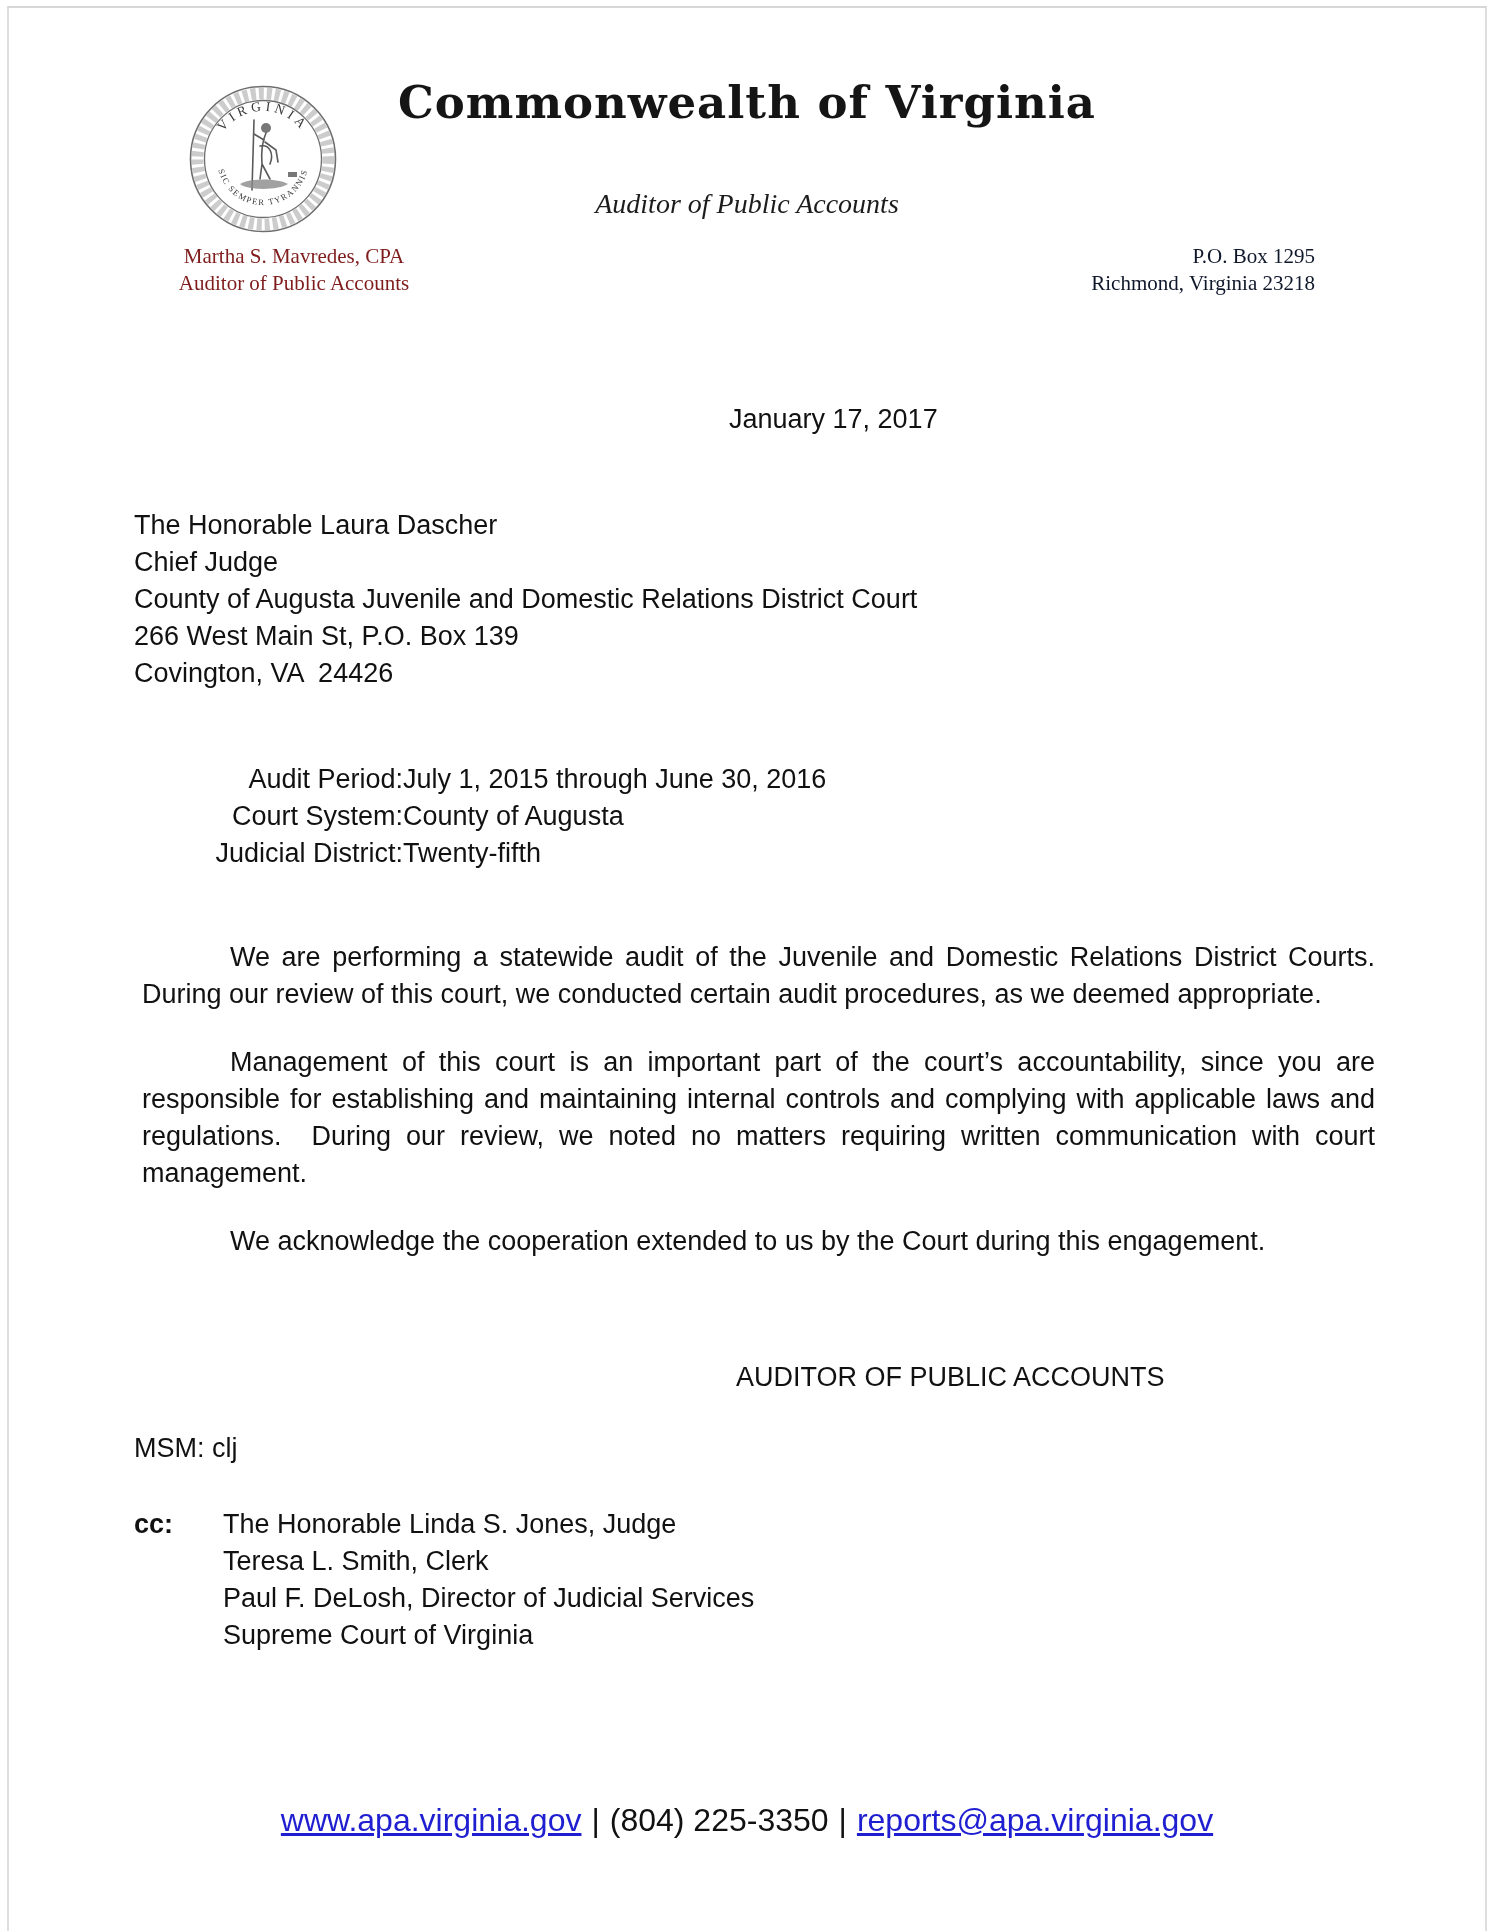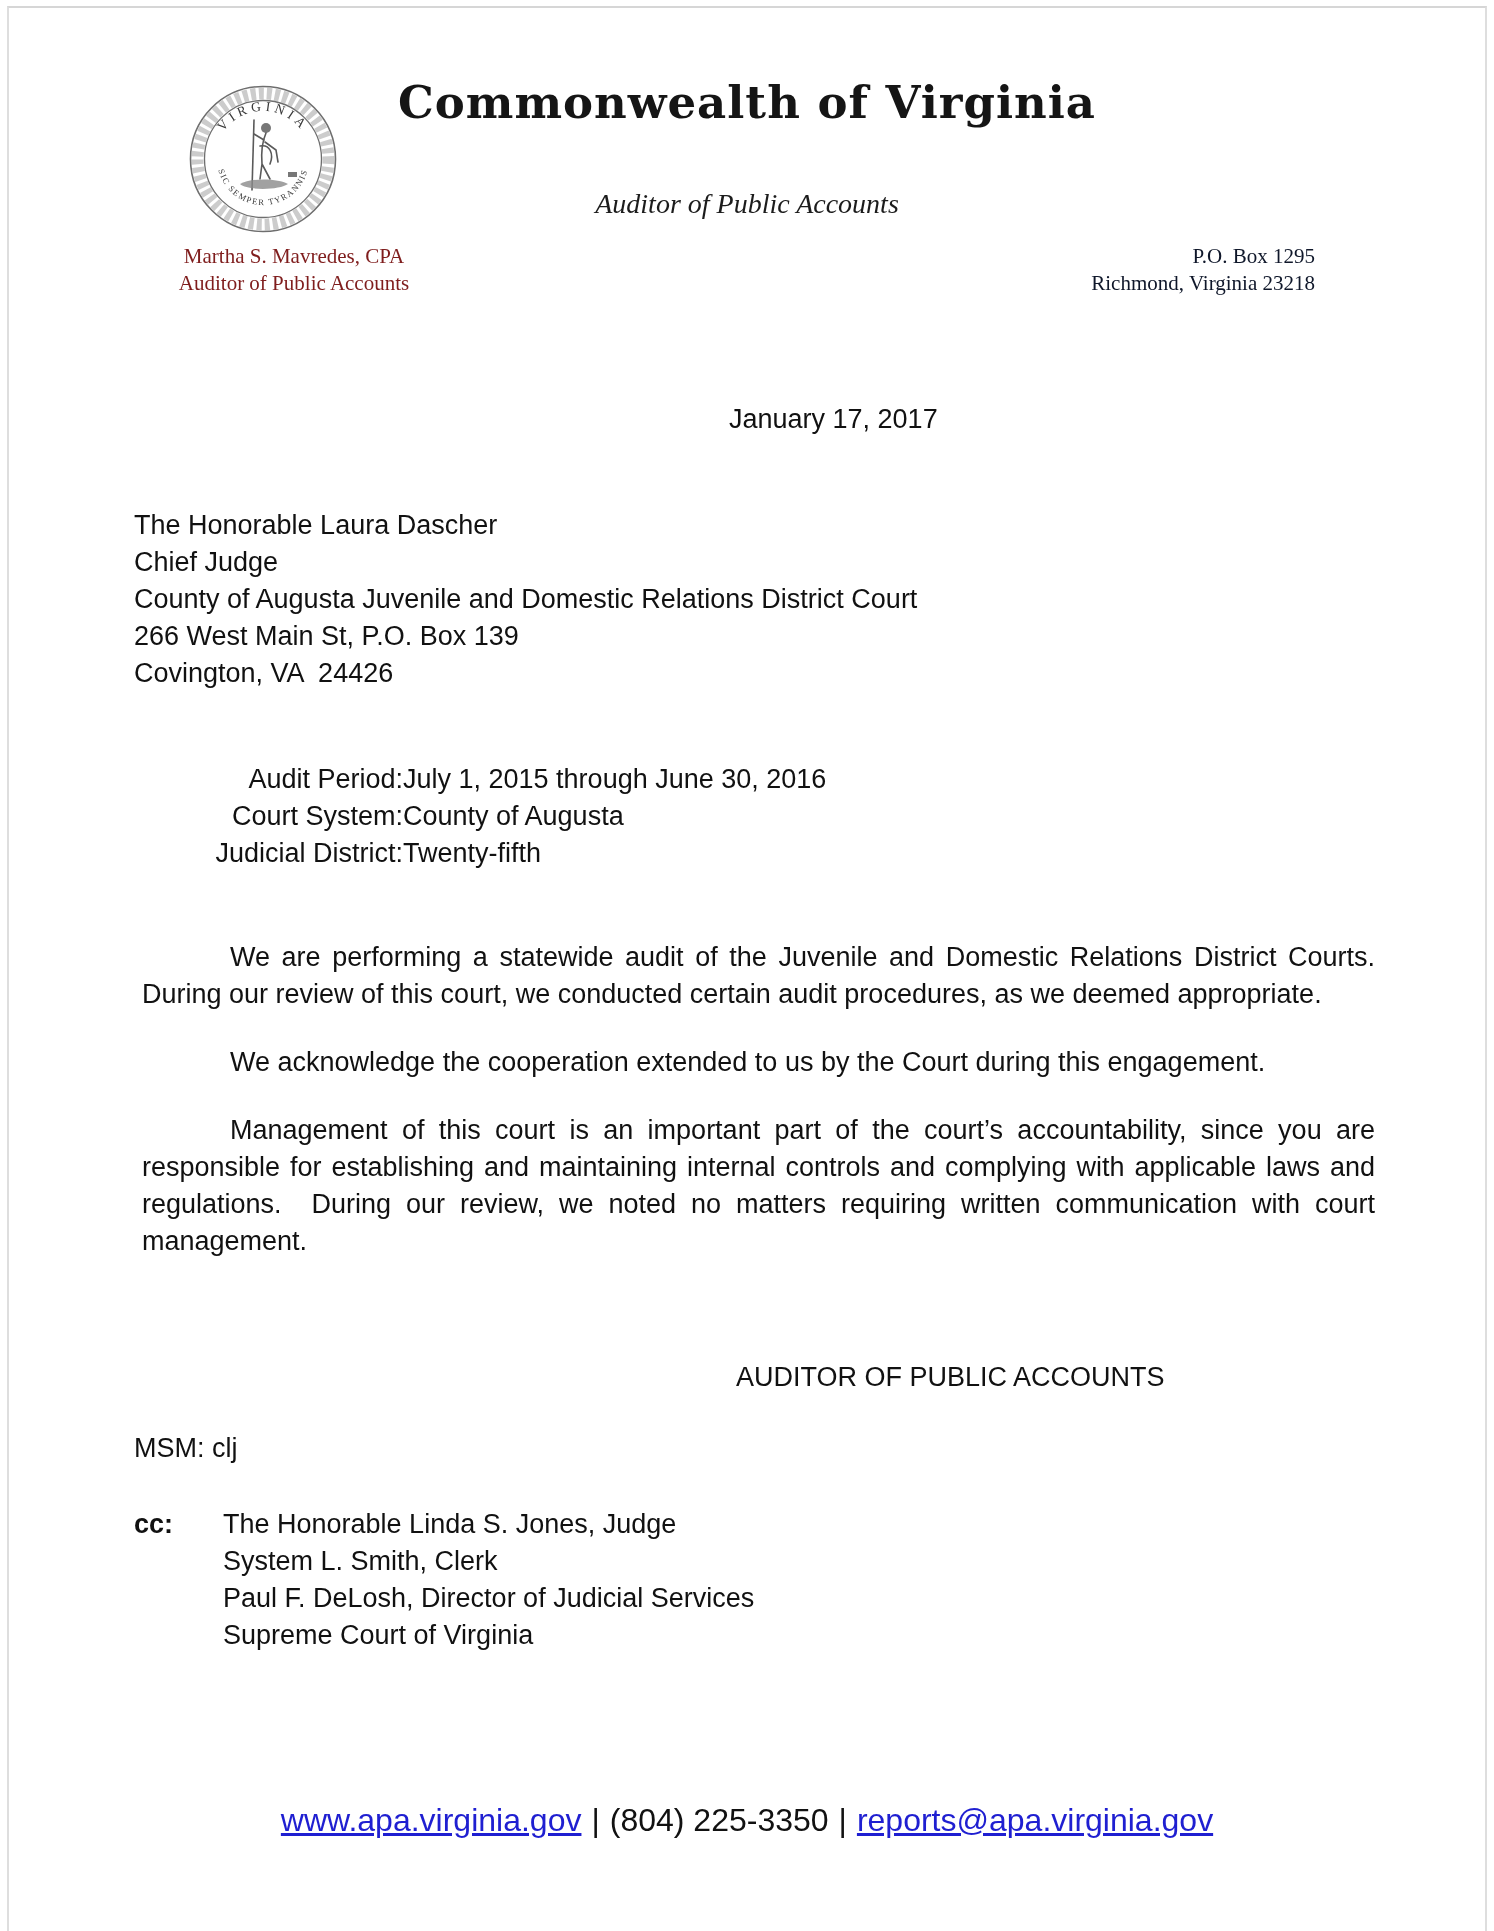--- a/index.html
+++ b/index.html
@@ -155,36 +155,36 @@
       <span class="value">County of Augusta</span>
     </div>
     <div class="row">
       <span class="label">Judicial District:</span>
       <span class="value">Twenty-fifth</span>
     </div>
   </div>
 
   <div class="body-text">
     <p>We are performing a statewide audit of the Juvenile and Domestic Relations District Courts. During our review of this court, we conducted certain audit procedures, as we deemed appropriate.</p>
+    <p>Management of this court is an important part of the court’s accountability, since you are responsible for establishing and maintaining internal controls and complying with applicable laws and regulations.  During our review, we noted no matters requiring written communication with court management.</p>
     <p>We acknowledge the cooperation extended to us by the Court during this engagement.</p>
-    <p>Management of this court is an important part of the court’s accountability, since you are responsible for establishing and maintaining internal controls and complying with applicable laws and regulations.  During our review, we noted no matters requiring written communication with court management.</p>
   </div>
 
   <div class="signature">AUDITOR OF PUBLIC ACCOUNTS</div>
 
   <div class="reference">MSM: clj</div>
 
   <div class="cc-block">
     <div class="cc-row">
       <span class="cc-label">cc:</span>
       <span>The Honorable Linda S. Jones, Judge</span>
     </div>
     <div class="cc-row">
       <span class="cc-label"></span>
-      <span>System L. Smith, Clerk</span>
+      <span>Teresa L. Smith, Clerk</span>
     </div>
     <div class="cc-row">
       <span class="cc-label"></span>
       <span>Paul F. DeLosh, Director of Judicial Services</span>
     </div>
     <div class="cc-row">
       <span class="cc-label"></span>
       <span>Supreme Court of Virginia</span>
     </div>
   </div>

